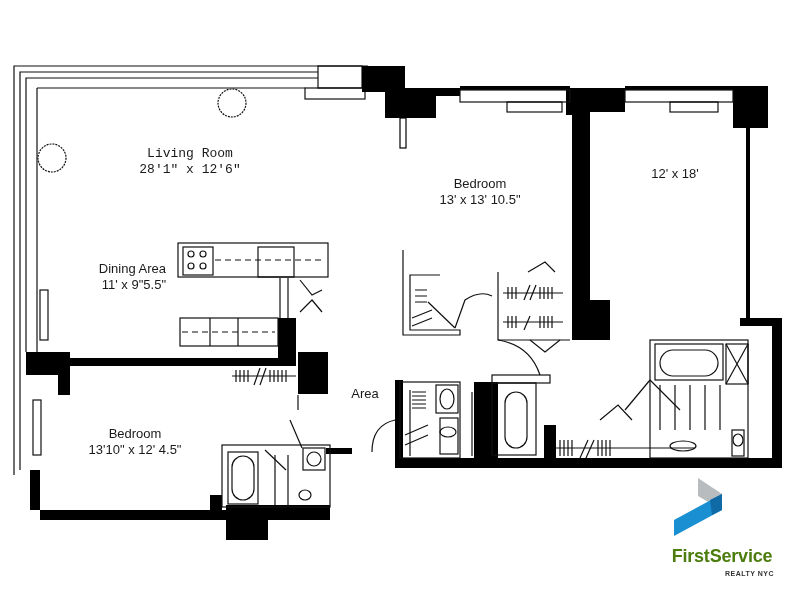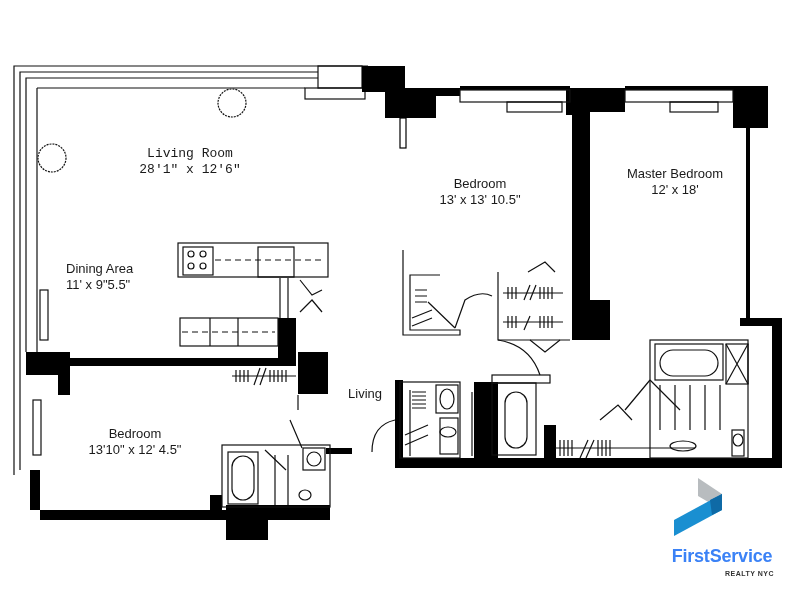--- a/index.html
+++ b/index.html
@@ -4,21 +4,21 @@
 <style>
   html, body { margin: 0; padding: 0; background: #ffffff; }
   body { width: 800px; height: 600px; position: relative; overflow: hidden;
          font-family: "Liberation Sans", sans-serif; }
   #plan { position: absolute; left: 0; top: 0; width: 800px; height: 600px; }
   .label { position: absolute; text-align: center; color: #1a1a1a;
            font-size: 13px; line-height: 16px; white-space: nowrap; }
   .label .name, .label .dims { display: block; }
   .logo { position: absolute; left: 664px; top: 474px; width: 116px; height: 110px; }
   .logo-brand { position: absolute; left: 0; top: 72px; width: 116px; text-align: center;
-                font-size: 18px; font-weight: bold; color: #3b82f6; letter-spacing: -0.2px; }
+                font-size: 18px; font-weight: bold; color: #4d7c0f; letter-spacing: -0.2px; }
   .logo-sub { position: absolute; right: 6px; top: 96px; font-size: 7px; font-weight: bold;
               color: #333; letter-spacing: 0.5px; }
 </style>
 </head>
 <body>
 
 <svg id="plan" viewBox="0 0 800 600" xmlns="http://www.w3.org/2000/svg">
   <g fill="none" stroke="#111" stroke-width="1.2">
 
     <path d="M14 475 L14 66 L368 66"></path>
@@ -153,33 +153,32 @@
 
 <div class="label" style="left:130px;top:146px;width:120px;font-family:Liberation Mono, monospace;">
   <span class="name">Living Room</span>
   <span class="dims">28'1" x 12'6"</span>
 </div>
 <div class="label" style="left:410px;top:176px;width:140px;">
   <span class="name">Bedroom</span>
   <span class="dims">13' x 13' 10.5"</span>
 </div>
 <div class="label" style="left:600px;top:166px;width:150px;">
-  <span class="name">Master Bedroom</span>
   <span class="dims">12' x 18'</span>
 </div>
-<div class="label" style="left:66px;top:261px;width:100px;text-align:left;">
+<div class="label" style="left:66px;top:261px;width:100px;text-align:right;">
   <span class="name">Dining Area</span>
   <span class="dims">11' x 9"5.5"</span>
 </div>
 <div class="label" style="left:70px;top:426px;width:130px;">
   <span class="name">Bedroom</span>
   <span class="dims">13'10" x 12' 4.5"</span>
 </div>
 <div class="label" style="left:340px;top:386px;width:50px;">
-  <span class="name">Living</span>
+  <span class="name">Area</span>
 </div>
 
 <div class="logo">
   <svg width="116" height="70" viewBox="0 0 116 70">
     <polygon points="34,4 58,20 58,36 34,22" fill="#b8bcbf"></polygon>
     <polygon points="58,20 58,36 10,62 10,46" fill="#1a8fd1"></polygon>
     <polygon points="46,26 58,20 58,36 48,41" fill="#0f6aa6"></polygon>
   </svg>
   <div class="logo-brand">FirstService</div>
   <div class="logo-sub">REALTY NYC</div>

